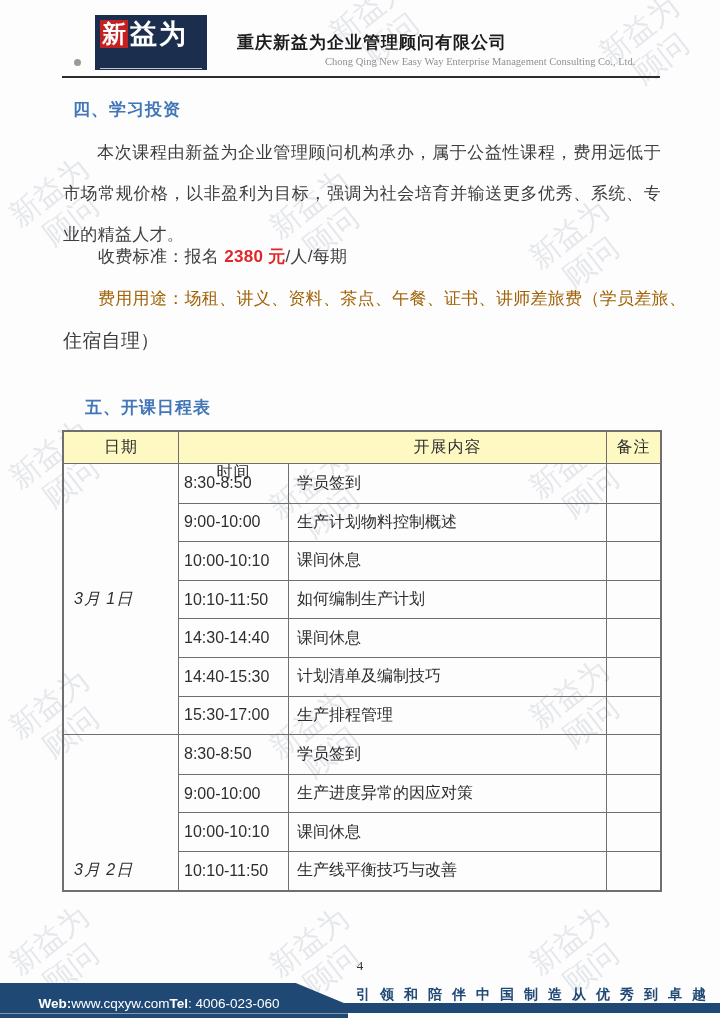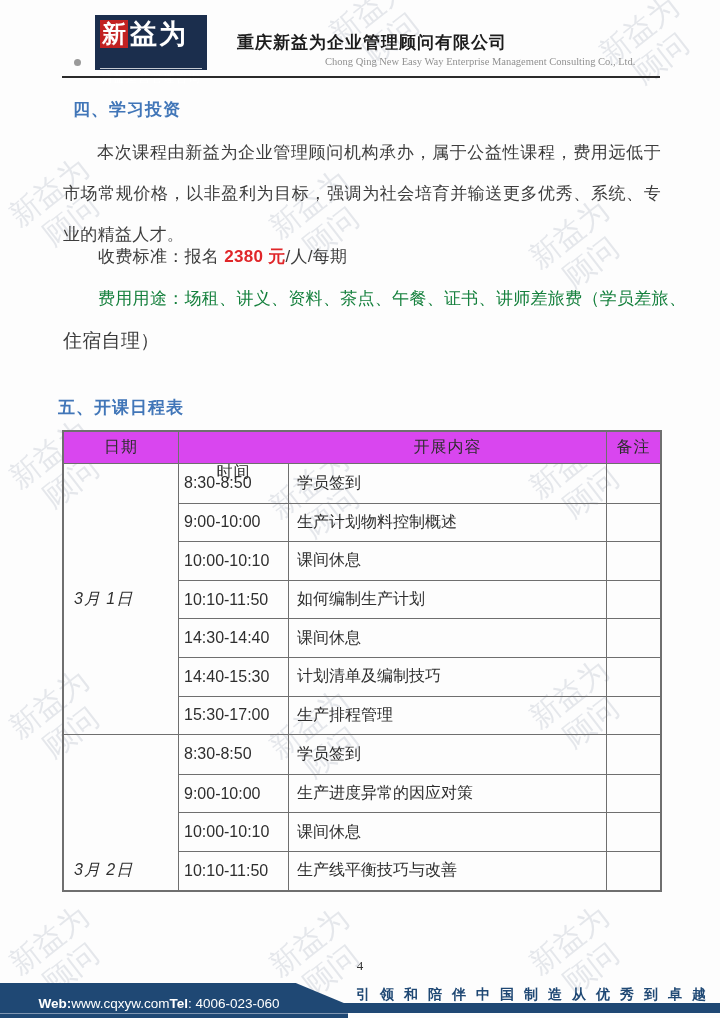--- a/index.html
+++ b/index.html
@@ -31,36 +31,36 @@
     margin-top:18px; border-top:1px solid rgba(255,255,255,.75);
     font-size:11px; letter-spacing:1.5px; text-align:center; padding-top:2px; white-space:nowrap;
   }
   .header-dot { position:absolute; left:74px; top:59px; width:7px; height:7px; border-radius:50%; background:#9a9a9a; }
   .company-cn { position:absolute; left:237px; top:31px; font-size:17px; font-weight:bold; color:#1c1c1c; letter-spacing:1px; }
   .company-en { position:absolute; left:325px; top:56px; font-size:10.5px; color:#909090; font-family:"Liberation Serif","DejaVu Serif",serif; }
   .header-rule { position:absolute; left:62px; top:76px; width:598px; border-top:2px solid #2b2b2b; }
   
   .sec-title { position:absolute; font-size:17px; font-weight:bold; color:#4176b8; letter-spacing:1px; }
   #sec4-title { left:73px; top:98px; }
-  #sec5-title { left:58px; top:396px; }
+  #sec5-title { left:85px; top:396px; }
   .body-par {
     position:absolute; left:63px; top:132px; width:598px;
     font-size:17px; line-height:41px; text-align:justify; text-indent:2em;
     color:#3d3d3d; letter-spacing:.3px;
   }
   .fee-line { position:absolute; left:98px; top:245px; font-size:17px; color:#3d3d3d; letter-spacing:.3px; }
   .fee-amount { color:#e02629; font-weight:bold; }
-  .usage-line1 { position:absolute; left:98px; top:287px; font-size:17px; color:#15803d; letter-spacing:.3px; }
+  .usage-line1 { position:absolute; left:98px; top:287px; font-size:17px; color:#a16207; letter-spacing:.3px; }
   .usage-line2 { position:absolute; left:63px; top:328px; font-size:19px; color:#3d3d3d; letter-spacing:.3px; }
   
   .sched-table {
     position:absolute; left:62px; top:430px; width:600px;
     border:2px solid #6f6f6f; background:transparent; font-size:16px; color:#2e2e2e;
   }
-  .thead { display:flex; height:32px; background:#d946ef; border-bottom:1px solid #6f6f6f; }
+  .thead { display:flex; height:32px; background:#fef9c3; border-bottom:1px solid #6f6f6f; }
   .th { display:flex; align-items:center; justify-content:center; letter-spacing:1px; }
   .col-date { width:115px; border-right:1px solid #6f6f6f; }
   .col-time { width:110px; border-right:1px solid #6f6f6f;margin-top:40px; }
   .col-content { flex:1; border-right:1px solid #6f6f6f; }
   .col-note { width:53px;text-align:center; }
   .tgroup { display:flex; }
   .tgroup + .tgroup { border-top:1px solid #6f6f6f; }
   .date-cell {
     width:115px; border-right:1px solid #6f6f6f;
     display:flex; align-items:center; padding-left:10px; letter-spacing:1px;font-style:italic;

